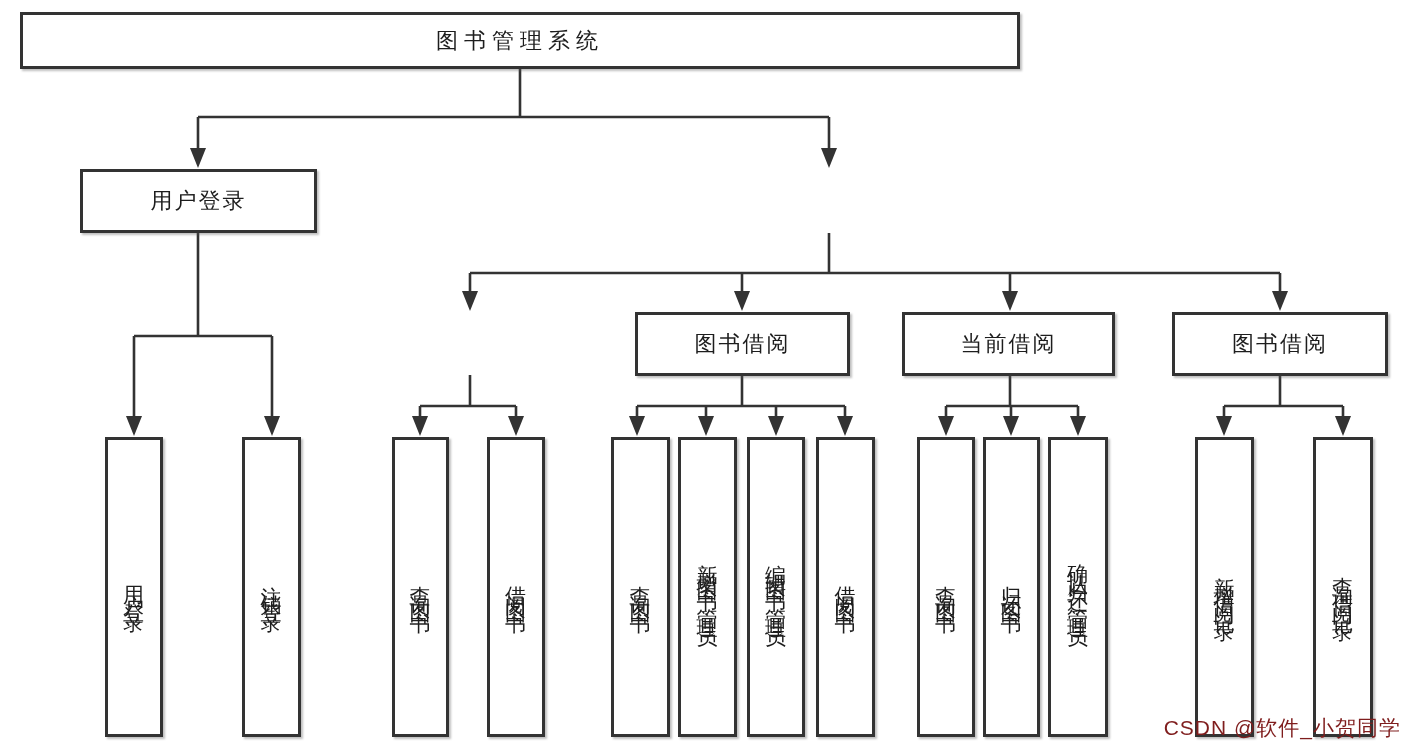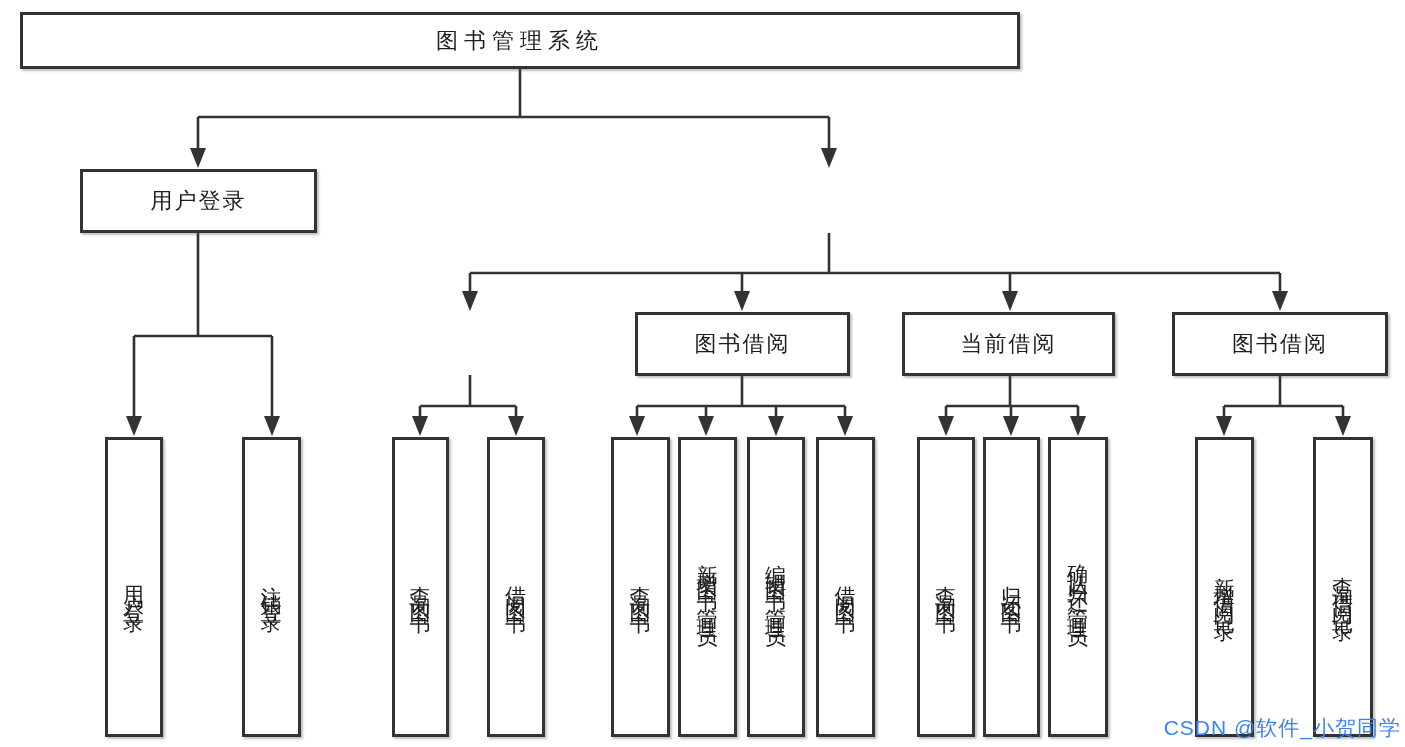--- a/index.html
+++ b/index.html
@@ -16,21 +16,21 @@
   }
   .hbox{font-size:22px;letter-spacing:2px;white-space:nowrap;}
   .rootbox{font-size:22px;letter-spacing:6px;}
   .vbox{font-size:21px;}
   .vbox .vtext{
     writing-mode:vertical-rl;letter-spacing:9px;line-height:1;
     white-space:nowrap;
   }
   .watermark{
     position:absolute;right:4px;bottom:5px;font-size:21px;letter-spacing:1px;
-    color:#3b82f6;white-space:nowrap;z-index:5;
+    color:#7f1d1d;white-space:nowrap;z-index:5;
   }
 </style>
 </head>
 <body>
 
 <div class="stage">
 
   <svg class="wires" width="1405" height="747" id="wires">
       <path d="M520 69 L520 117 M198 117 L829 117 M198 117 L198 152 M829 117 L829 152" fill="none" stroke="#333333" stroke-width="2.6"></path>
       <polygon points="190,148 206,148 198,168" fill="#333333"></polygon>

